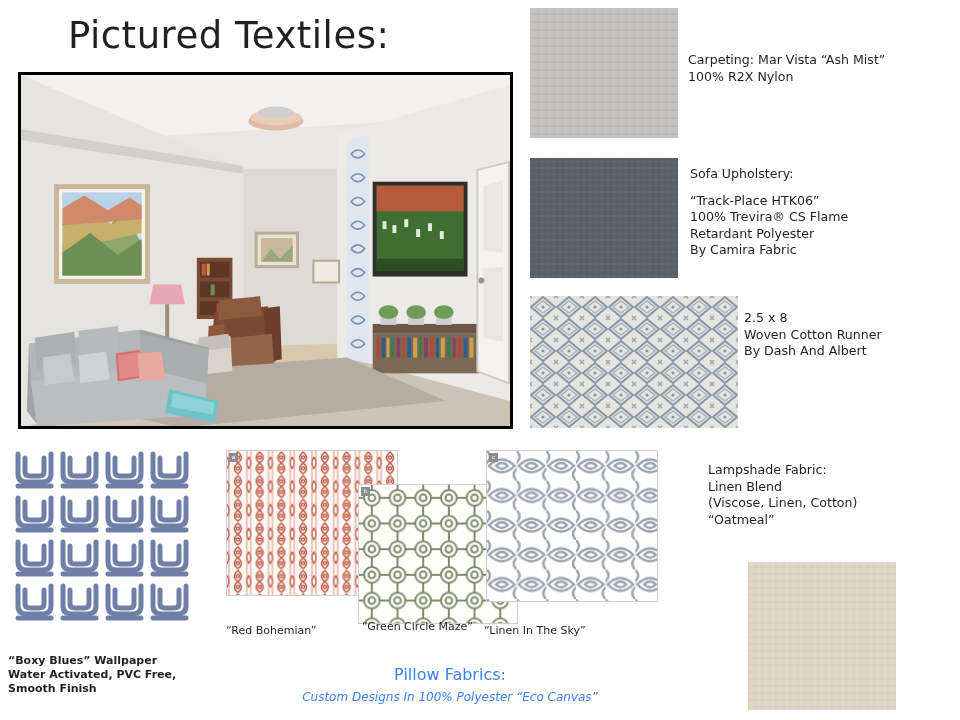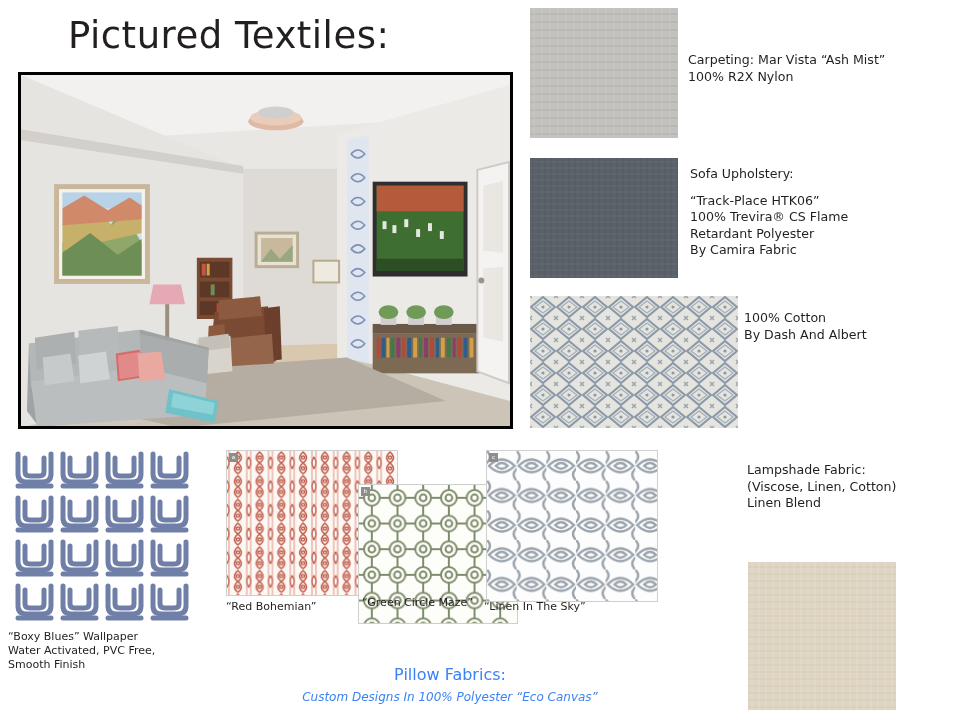--- a/index.html
+++ b/index.html
@@ -54,21 +54,21 @@
     box-sizing: border-box;
   }
   .caption {
     position: absolute;
     text-align: left;
     font-size: 12.6px;
     line-height: 16.5px;
     color: #231f20;
     font-family: "DejaVu Sans", sans-serif;
   }
-  .caption.small { font-size: 11px; line-height: 14px; }
+  .caption.small { font-size: 11px; line-height: 14px; margin-top: 24px; }
 
   
   #carpet-swatch {
     left: 530px; top: 8px; width: 148px; height: 130px;
     background:#bcbab6;
   }
   
   #sofa-swatch {
     left: 530px; top: 158px; width: 148px; height: 120px;
     background:#595f66;
@@ -83,21 +83,21 @@
     left: 748px; top: 562px; width: 148px; height: 148px;
     background:#ded5c4;
   }
 
   
   #wallpaper-swatch {
     position:absolute; left: 12px; top: 448px; width: 182px; height: 176px;
     background:#ffffff;
   }
   #wallpaper-caption {
-    left: 8px; top: 630px; width: 192px;
+    left: 8px; top: 630px; width: 192px; font-weight: bold;
   }
 
   
   #pillow-red {
     position:absolute; left: 226px; top: 450px; width: 172px; height: 146px;
     background:#fdfbf8; border:1px solid #cfcfcf; box-sizing:border-box;
   }
   #pillow-green {
     position:absolute; left: 358px; top: 484px; width: 160px; height: 140px;
     background:#fdfdfb; border:1px solid #cfcfcf; box-sizing:border-box;
@@ -121,21 +121,21 @@
     font-family: "DejaVu Sans", sans-serif;
   }
   #pillow-heading .sub {
     font-style: italic; font-size: 12px;
   }
 
   
   #carpet-caption { left: 688px; top: 52px; width: 262px; }
   #sofa-caption   { left: 690px; top: 166px; width: 258px; }
   #rug-caption    { left: 744px; top: 310px; width: 206px; }
-  #lamp-caption   { left: 747px; top: 462px; width: 214px; }
+  #lamp-caption   { left: 708px; top: 462px; width: 214px; }
 
   
   .pattern { position:absolute; inset:0; }
 </style>
 </head>
 <body>
 
 <div class="page">
 
   <div id="title">Pictured Textiles:</div>
@@ -415,28 +415,30 @@
           <path d="M0 0 L2 2 M26 0 L24 2 M0 22 L2 20 M26 22 L24 20" stroke="#8e9bab" stroke-width="1.4"></path>
         </pattern>
       </defs>
       <rect width="208" height="132" fill="url(#diamondPat)"></rect>
       <g opacity="0.18">
         <rect width="208" height="132" fill="#c9cbc6"></rect>
       </g>
     </svg>
   </div>
   <div class="caption" id="rug-caption">
-    <div>100% Cotton</div>
+    <div>2.5 x 8</div>
+    <div>Woven Cotton Runner</div>
     <div>By Dash And Albert</div>
   </div>
 
   <div class="caption" id="lamp-caption">
     <div>Lampshade Fabric:</div>
+    <div>Linen Blend</div>
     <div>(Viscose, Linen, Cotton)</div>
-    <div>Linen Blend</div>
+    <div>“Oatmeal”</div>
   </div>
   <div class="swatch" id="lamp-swatch">
     <svg class="pattern" viewBox="0 0 148 148" preserveAspectRatio="none">
       <rect width="148" height="148" fill="#ded5c3"></rect>
       <g stroke="#d2c8b4" stroke-width="1.1" opacity="0.9">
         <line x1="0" y1="5" x2="148" y2="5"></line>
           <line x1="0" y1="12" x2="148" y2="12"></line>
         <line x1="0" y1="19" x2="148" y2="19"></line>
           <line x1="0" y1="26" x2="148" y2="26"></line>
         <line x1="0" y1="33" x2="148" y2="33"></line>

